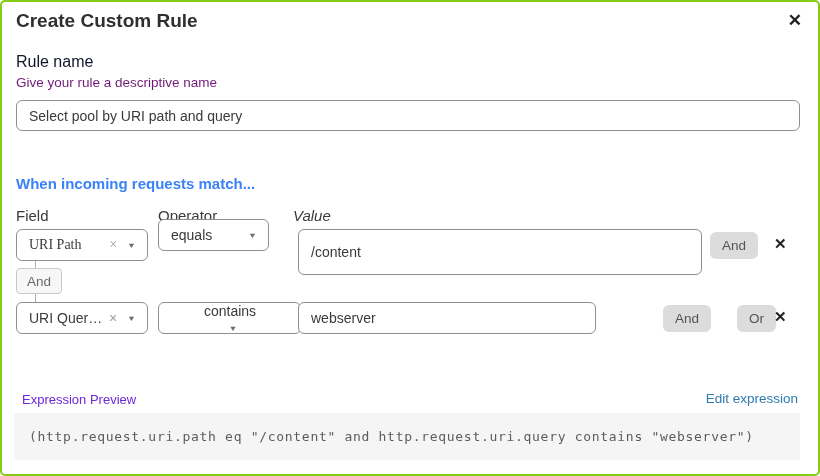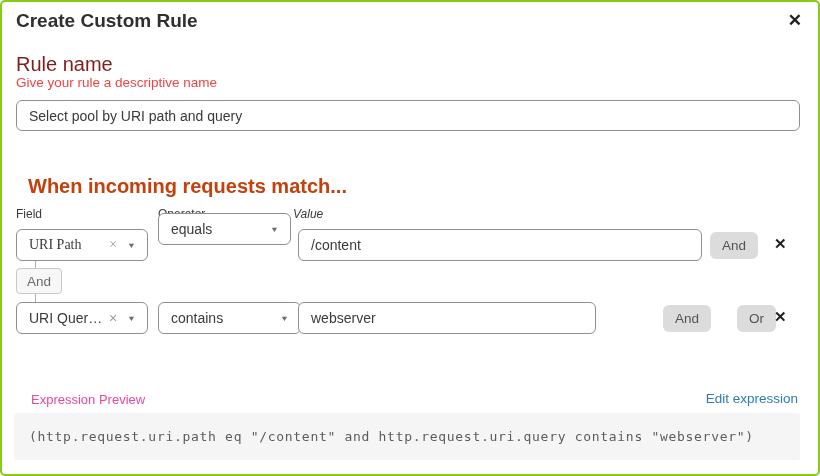--- a/index.html
+++ b/index.html
@@ -29,43 +29,43 @@
     right: 12px; top: 6px;
     background: none; border: none;
     font-size: 17px;
     font-weight: 700;
     color: #1f1f1f;
     cursor: pointer;
     line-height: 1;
     padding: 4px;
   }
 
-  .section-label { font-size: 20px; color: #7f1d1d; }
-  .helper-text { font-size: 13.5px; color: #ef4444; }
+  .section-label { font-size: 16px; color: #0f172a; }
+  .helper-text { font-size: 13.5px; color: #701a75; }
 
   .text-input {
     height: 31px;
     border: 1px solid #8f8f8f;
     border-radius: 6px;
     background: #fff;
     padding: 8px 12px;
     font-family: "Liberation Sans", sans-serif;
     font-size: 14px;
     color: #3a3a3a;
     outline: none;
   }
   .rule-name-input { left: 14px; top: 98px; width: 784px; }
 
   .match-heading {
-    left: 26px; top: 173px;
-    font-size: 20px;
-    font-weight: 700;
-    color: #c2410c;
-  }
-  .col-label { top: 205px; font-size: 12px; color: #3a3a3a; }
+    left: 14px; top: 173px;
+    font-size: 15px;
+    font-weight: 700;
+    color: #3b82f6;
+  }
+  .col-label { top: 205px; font-size: 15px; color: #3a3a3a; }
 
   .dropdown {
     height: 32px;
     border: 1px solid #8f8f8f;
     border-radius: 6px;
     background: #fff;
     display: flex;
     align-items: center;
     justify-content: space-between;
     padding: 0 11px 0 12px;
@@ -114,21 +114,21 @@
     padding: 0 10px;
     background: #f7f7f7;
     border: 1px solid #c9c9c9;
     border-radius: 4px;
     display: inline-flex;
     align-items: center;
     font-size: 13.5px;
     color: #6b6b6b;
   }
 
-  .expr-label { left: 29px; top: 390px; font-size: 13px; color: #ec4899; }
+  .expr-label { left: 20px; top: 390px; font-size: 13px; color: #6d28d9; }
   .edit-link {
     right: 20px; top: 389px;
     font-size: 13.5px;
     color: #2c7cb0;
     cursor: pointer;
     text-decoration: none;
     padding-left: 36px;
   }
   .code-block {
     left: 12px; top: 411px;
@@ -165,41 +165,41 @@
   <div class="abs col-label" style="left:156px;">Operator</div>
   <div class="abs col-label" style="left:291px;font-style:italic;">Value</div>
 
   <div class="abs dropdown" style="left:14px; top:227px; width:132px;font-family:Liberation Serif, serif;">
     <span class="dd-label">URI Path</span>
     <span class="dd-controls">
       <span class="clear-x">×</span>
       <span class="caret">▼</span>
     </span>
   </div>
-  <div class="abs dropdown" style="left:156px; top:211px; width:133px;">
+  <div class="abs dropdown" style="left:156px; top:217px; width:111px;">
     <span class="dd-label">equals</span>
     <span class="dd-controls">
       <span class="caret">▼</span>
     </span>
   </div>
-  <input class="abs text-input" type="text" style="left: 296px; top: 227px; width: 404px; height: 32px;" value="/content">
+  <input class="abs text-input" type="text" style="left: 296px; top: 227px; width: 404px; height: 46px;" value="/content">
   <button class="abs logic-btn" style="left:708px; top:230px;">And</button>
   <button class="abs delete-x" style="left:770px; top:232px;">✕</button>
 
   <div class="abs connector-line"></div>
   <div class="abs connector-badge">And</div>
 
   <div class="abs dropdown" style="left:14px; top:300px; width:132px;">
     <span class="dd-label">URI Query St...</span>
     <span class="dd-controls">
       <span class="clear-x">×</span>
       <span class="caret">▼</span>
     </span>
   </div>
-  <div class="abs dropdown" style="left:156px; top:300px; width:143px;">
+  <div class="abs dropdown" style="left:156px; top:300px; width:143px;flex-direction:column;">
     <span class="dd-label">contains</span>
     <span class="dd-controls">
       <span class="caret">▼</span>
     </span>
   </div>
   <input class="abs text-input" type="text" style="left: 296px; top: 300px; width: 298px; height: 32px;" value="webserver">
   <button class="abs logic-btn" style="left:661px; top:303px;">And</button>
   <button class="abs logic-btn" style="left:719px; top:303px;margin-left:16px;">Or</button>
   <button class="abs delete-x" style="left:770px; top:305px;">✕</button>
 

